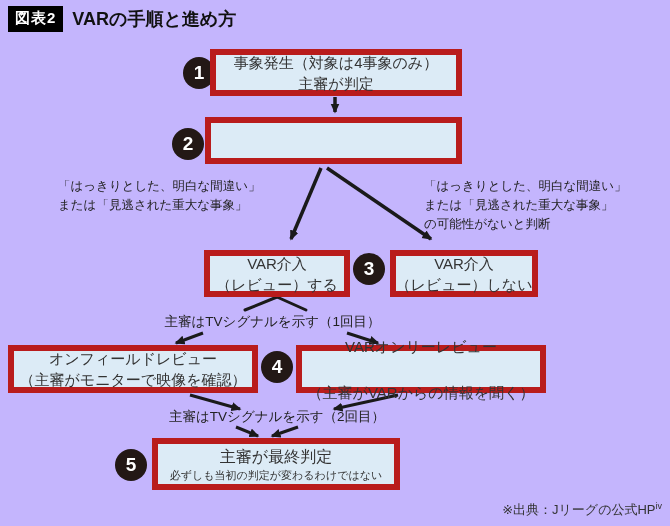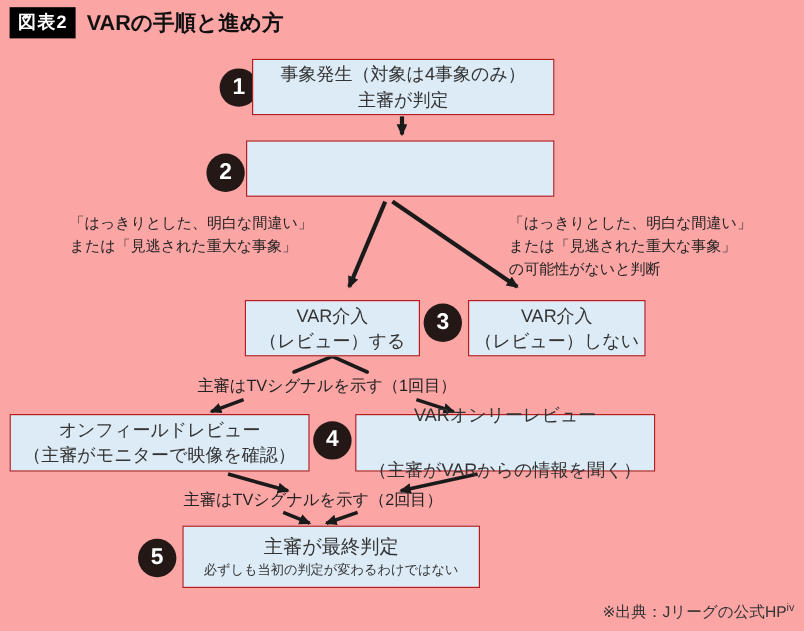--- a/index.html
+++ b/index.html
@@ -1,25 +1,25 @@
 <!DOCTYPE html>
 <html><head>
 <meta charset="utf-8">
 <style>
   html,body{margin:0;padding:0;background:#fff;}
   .canvas{
-    position:relative;width:670px;height:526px;background:#fca5a5;overflow:hidden;
+    position:relative;width:670px;height:526px;background:#c4b5fd;overflow:hidden;
     font-family:"Liberation Sans","DejaVu Sans",sans-serif;
   }
   .header{position:absolute;top:6px;left:8px;display:flex;align-items:center;gap:9px;}
   .badge{background:#000;color:#fff;font-weight:bold;font-size:15px;padding:3px 7px 4px;letter-spacing:1px;}
   .title{font-weight:bold;font-size:18px;color:#111;}
   .arrows{position:absolute;left:0;top:0;width:670px;height:526px;pointer-events:none;}
   .box{
-    position:absolute;background:#dcebf6;border:1px solid #b91c1c;box-sizing:border-box;
+    position:absolute;background:#dcebf6;border:6px solid #b91c1c;box-sizing:border-box;
     display:flex;flex-direction:column;justify-content:center;align-items:center;
   }
   .box .line{font-size:15px;line-height:21px;color:#333;text-align:center;white-space:nowrap;}
   .b1{left:210px;top:49px;width:252px;height:47px;}
   .b2{left:205px;top:117px;width:257px;height:47px;}
   .b3l{left:204px;top:250px;width:146px;height:47px;}
   .b3r{left:390px;top:250px;width:148px;height:47px;}
   .b4l{left:8px;top:345px;width:250px;height:48px;}
   .b4r{left:296px;top:345px;width:250px;height:48px;gap:25px;}
   .b5{left:152px;top:438px;width:248px;height:52px;}
@@ -32,21 +32,21 @@
   .c1{left:183px;top:57px;}
   .c2{left:172px;top:128px;}
   .c3{left:353px;top:253px;}
   .c4{left:261px;top:351px;}
   .c5{left:115px;top:449px;}
   .note{position:absolute;font-size:12.5px;line-height:19px;color:#222;}
   .note-left{left:58px;top:177px;}
   .note-right{left:424px;top:177px;}
   .signal{position:absolute;font-size:13.5px;color:#222;text-align:center;white-space:nowrap;}
   .sig1{left:150px;top:313px;width:245px;}
-  .sig2{left:132px;top:408px;width:258px;}
+  .sig2{left:148px;top:408px;width:258px;}
   .footer{position:absolute;right:8px;top:501px;font-size:13px;color:#333;}
   .footer sup{font-size:9px;}
 </style>
 </head>
 <body>
 
 <div class="canvas">
 
   <div class="header">
     <span class="badge">図表2</span>

